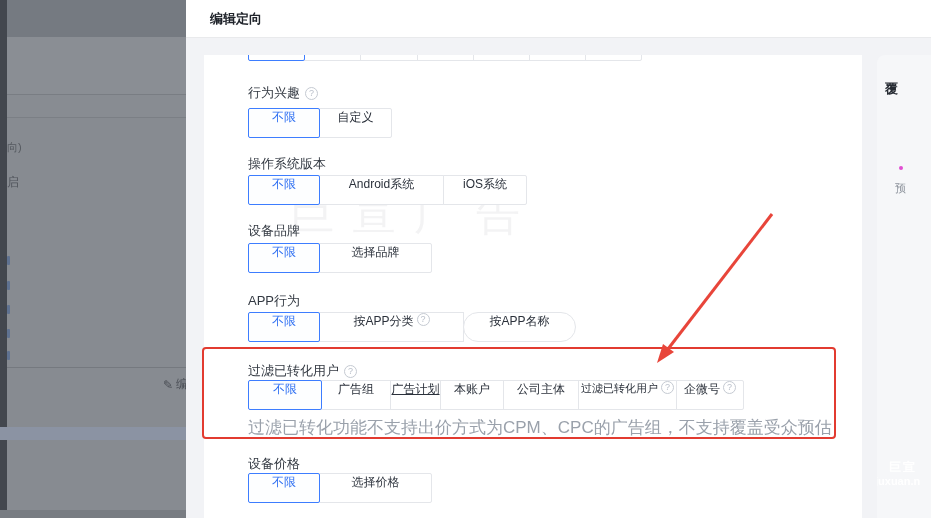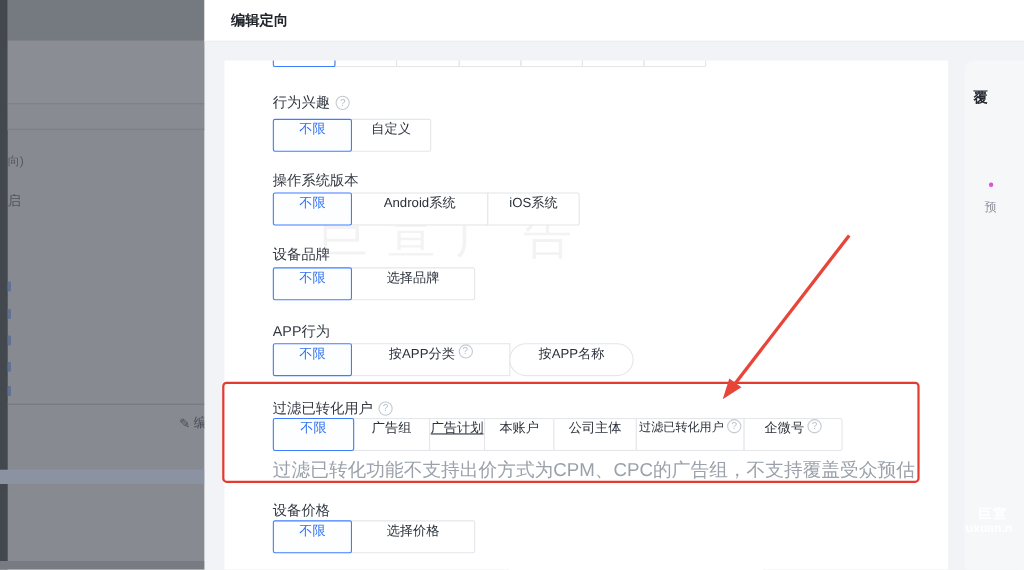--- a/index.html
+++ b/index.html
@@ -188,21 +188,21 @@
       <div class="opt" style="width:64px;">
         <span>本账户</span>
         </div>
       <div class="opt" style="width:76px;">
         <span>公司主体</span>
         </div>
       <div class="opt" style="width:99px;font-size:11px;">
         <span>过滤已转化用户</span>
         <span class="q">?</span>
         </div>
-      <div class="opt" style="width:90px;">
+      <div class="opt" style="width:68px;">
         <span>企微号</span>
         <span class="q">?</span>
         </div>
     </div>
     <div class="abs hint" style="top:361px;">过滤已转化功能不支持出价方式为CPM、CPC的广告组，不支持覆盖受众预估</div>
 
     <div class="abs sec-label" style="top:400px;">
       <span>设备价格</span>
     </div>
     <div class="abs btn-group" style="top:418px;">

